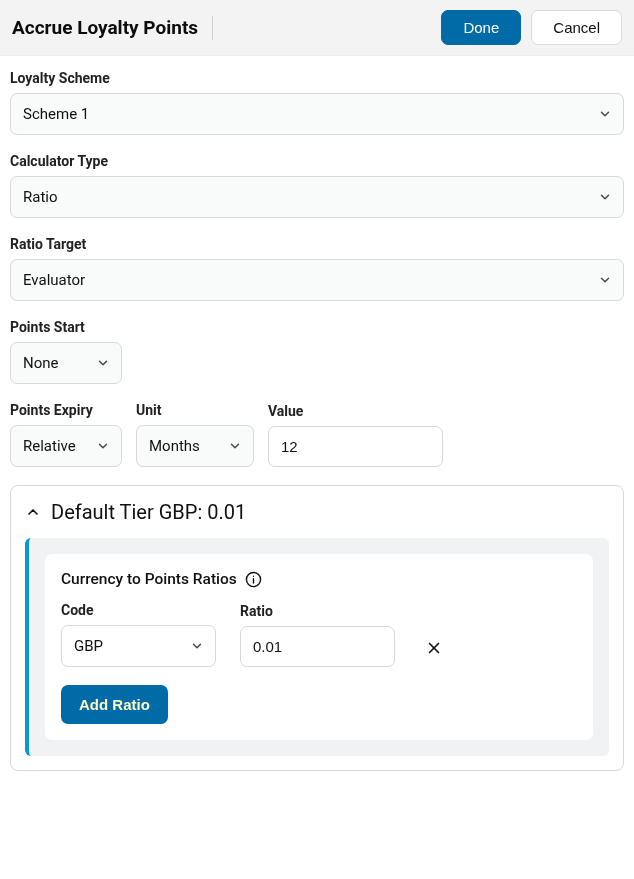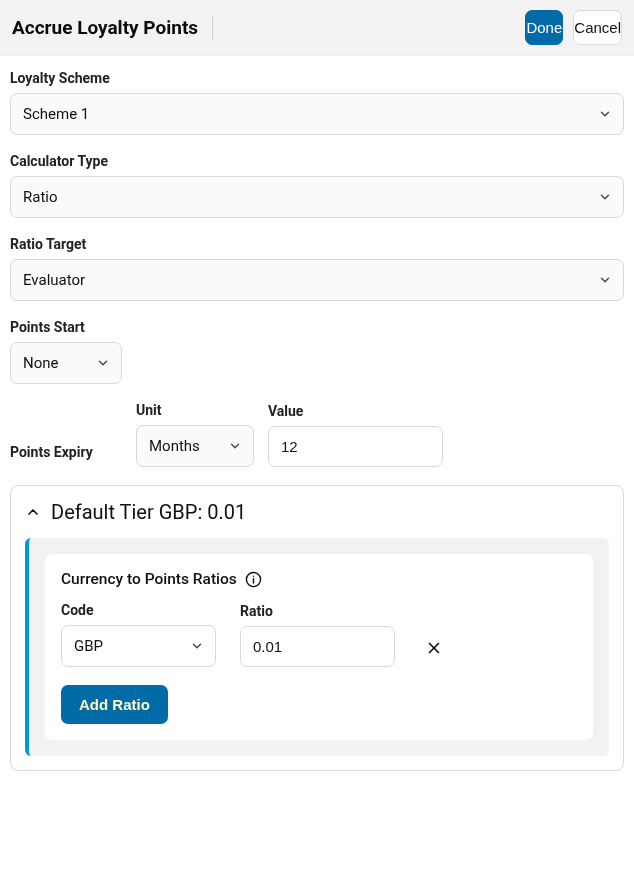--- a/index.html
+++ b/index.html
@@ -35,21 +35,21 @@
     .header-divider {
       width: 1px;
       height: 24px;
       background: #d0d0d1;
     }
     .header-actions {
       display: flex;
       gap: 10px;
     }
     .btn {
-      padding: 9px 0;
+      padding: 9px 21px;
       font-size: 15px;
       font-weight: 500;
       border-radius: 7px;
       cursor: pointer;
       border: 1px solid transparent;
       line-height: 1;
     }
     .btn-primary {
       background: #006ba6;
       color: #fff;
@@ -252,20 +252,28 @@
         <svg width="14" height="14" viewBox="0 0 24 24" fill="none" stroke="currentColor" stroke-width="2.5" stroke-linecap="round" stroke-linejoin="round">
             <polyline points="6 9 12 15 18 9"></polyline>
           </svg>
       </span>
     </div>
   </div>
 
   <div class="row form-group">
     <div class="col-sm">
       <label class="form-label">Points Expiry</label>
+      <div class="select-wrap">
+        <div class="select-control">Relative</div>
+        <span class="chev">
+          <svg width="14" height="14" viewBox="0 0 24 24" fill="none" stroke="currentColor" stroke-width="2.5" stroke-linecap="round" stroke-linejoin="round">
+              <polyline points="6 9 12 15 18 9"></polyline>
+            </svg>
+        </span>
+      </div>
     </div>
     <div class="col-md">
       <label class="form-label">Unit</label>
       <div class="select-wrap">
         <div class="select-control">Months</div>
         <span class="chev">
           <svg width="14" height="14" viewBox="0 0 24 24" fill="none" stroke="currentColor" stroke-width="2.5" stroke-linecap="round" stroke-linejoin="round">
               <polyline points="6 9 12 15 18 9"></polyline>
             </svg>
         </span>

